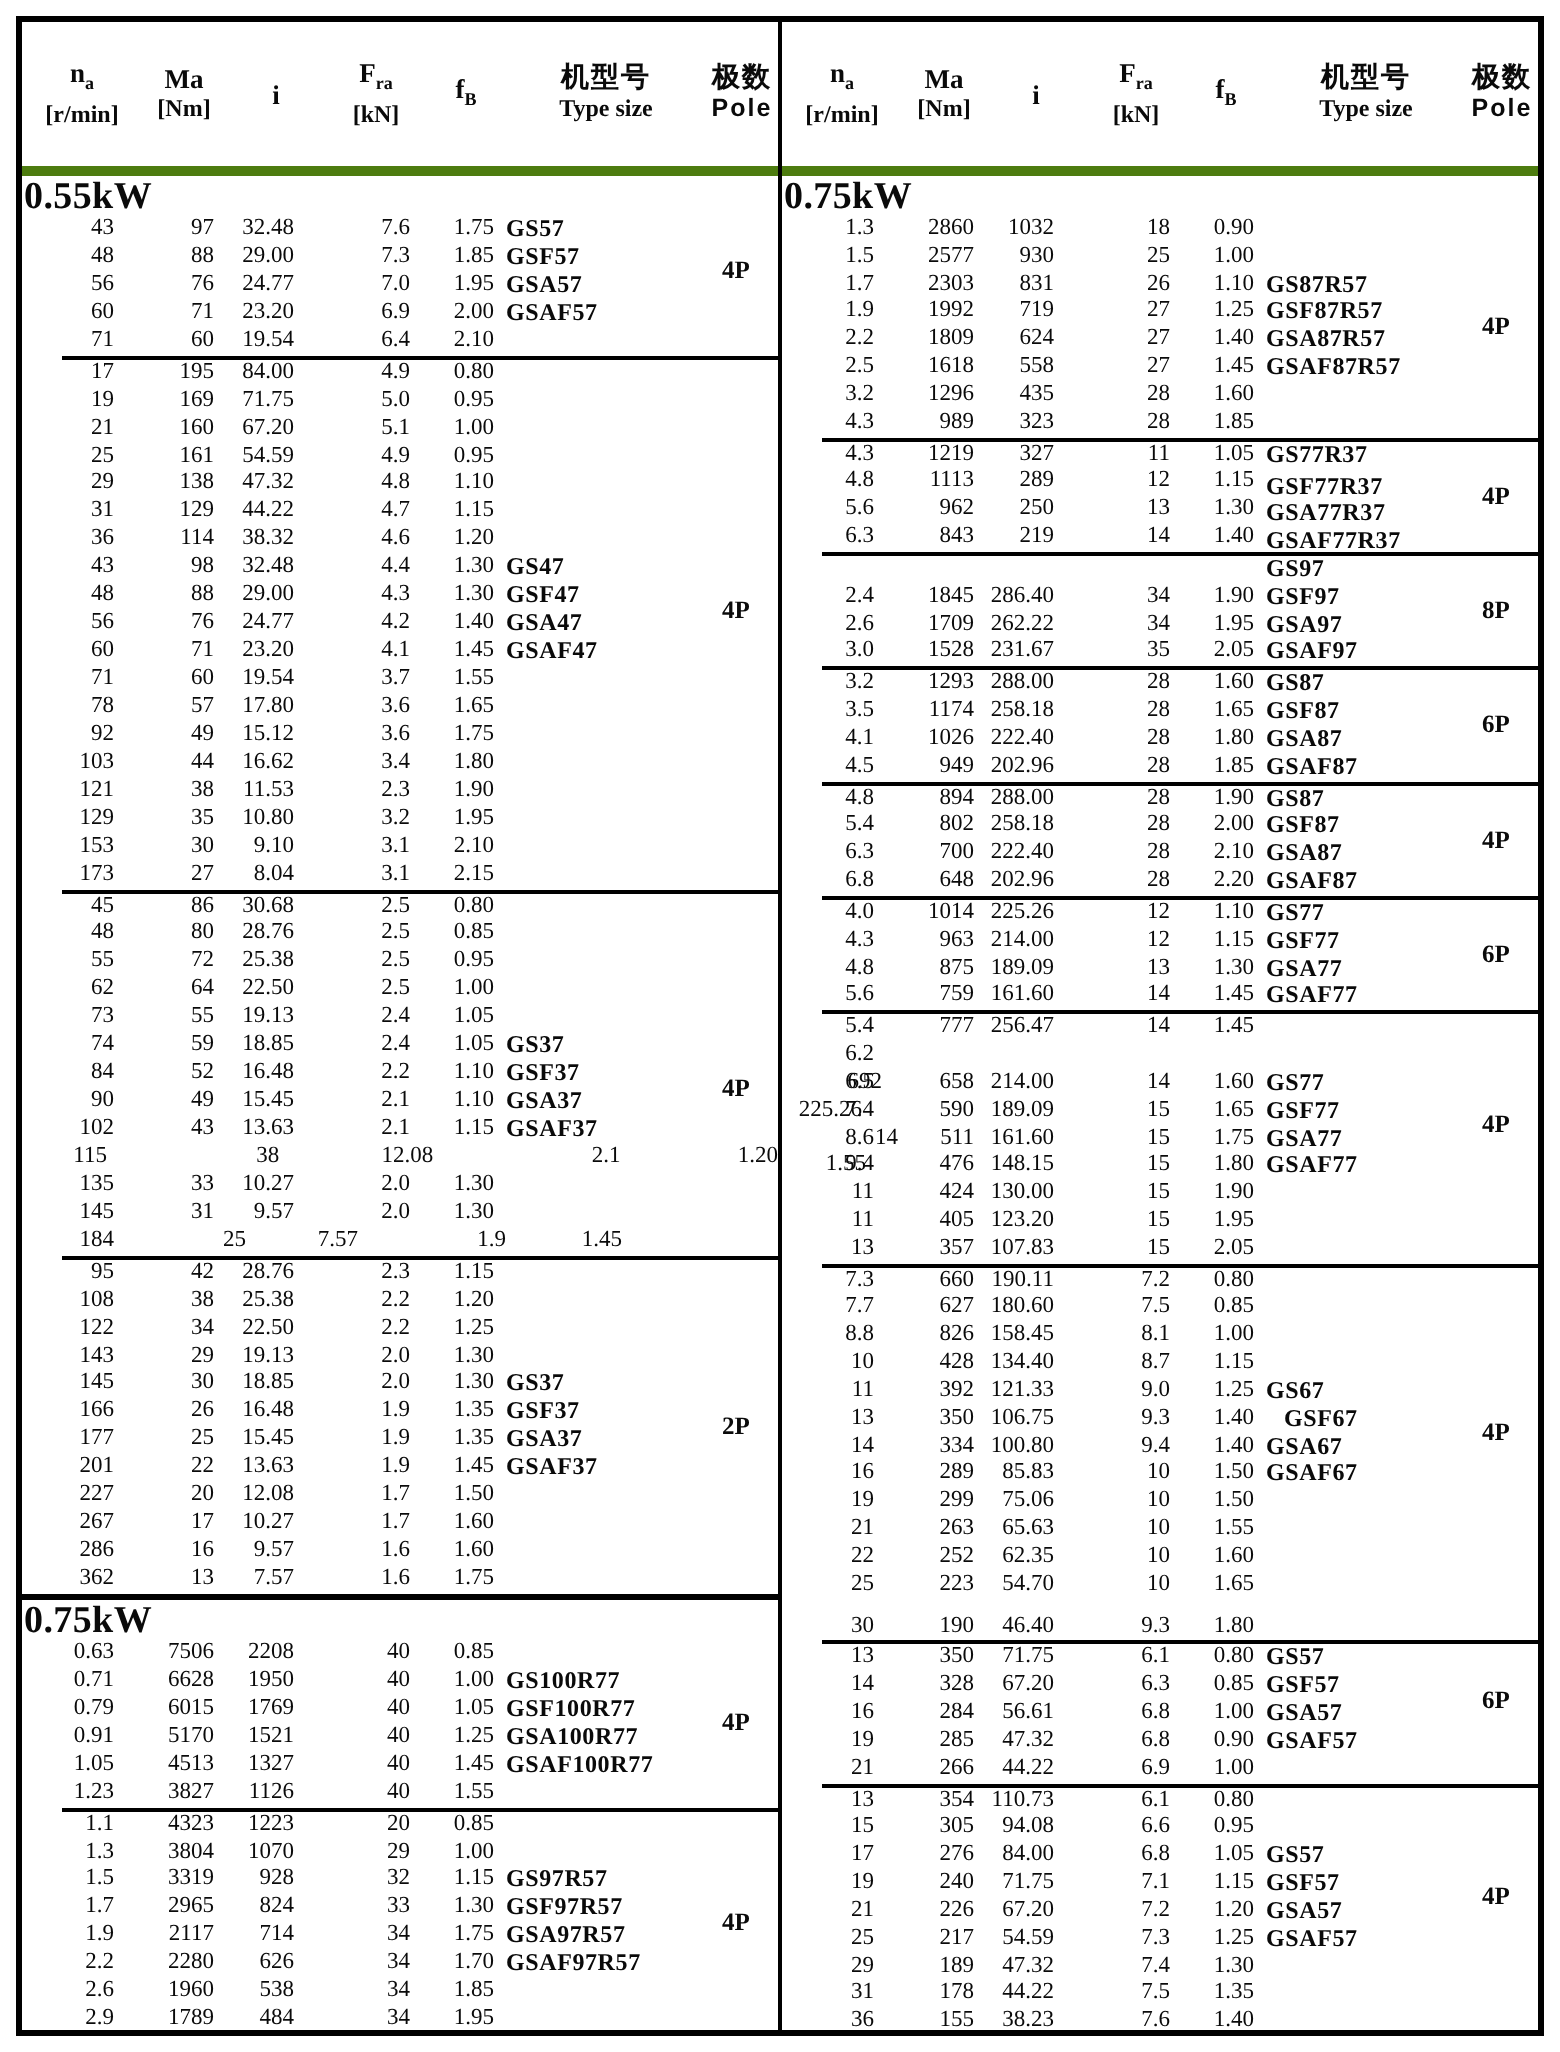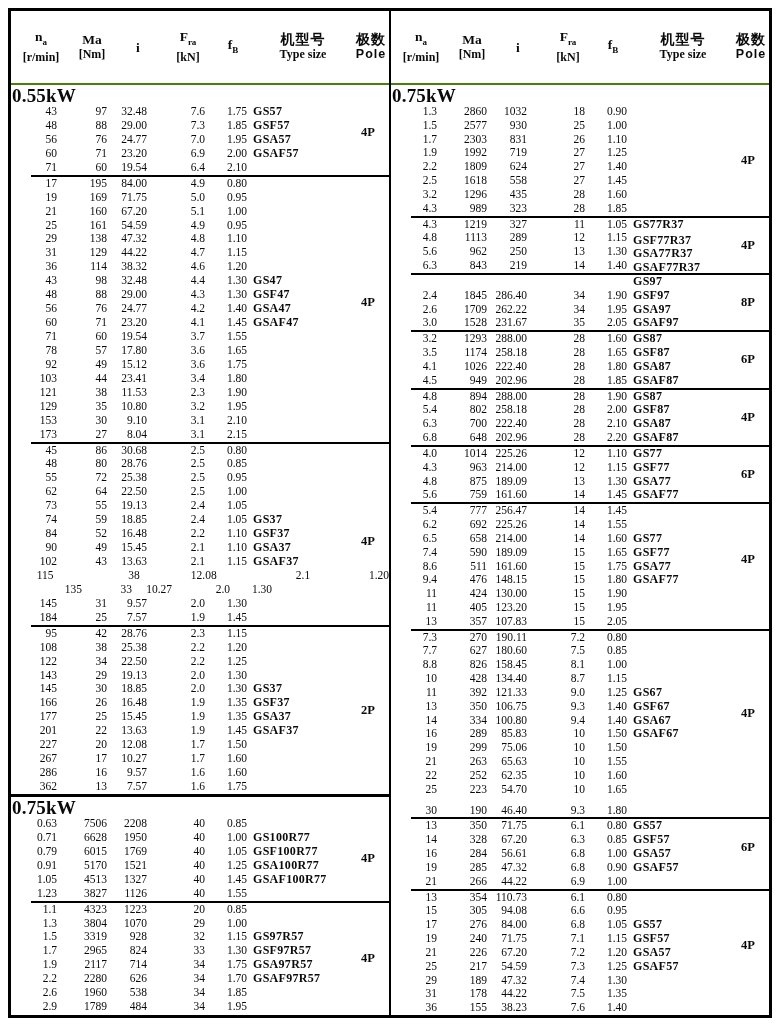--- a/index.html
+++ b/index.html
@@ -3,21 +3,21 @@
 <meta charset="utf-8">
 <style>
   html,body{margin:0;padding:0;background:#ffffff;}
   body{width:780px;height:1026px;overflow:hidden;color:#0a0a0a;
        font-family:"Liberation Serif",serif;}
   #frame{position:absolute;left:8px;top:8px;width:764px;height:1010px;
          border:3px solid #000;box-sizing:border-box;display:flex;background:#fff;}
   .half{width:378px;height:100%;overflow:hidden;display:flex;flex-direction:column;}
   .vdiv{width:2px;background:#000;height:100%;flex:0 0 2px;}
   
-  .thead{height:72px;border-bottom:2px solid #4d7c0f;display:flex;flex:0 0 72px;}
+  .thead{height:72px;border-bottom:5px solid #4d7c0f;display:flex;flex:0 0 72px;}
   .hcol{display:flex;flex-direction:column;align-items:center;justify-content:center;
         font-weight:bold;line-height:15px;}
   .h0{width:60px}.h1{width:42px}.h2{width:50px}.h3{width:50px}.h4{width:40px}.h5{width:100px}.h6{width:36px}
   .hsym{font-size:13.5px;font-weight:bold;}
   .hsym sub{font-size:9px;}
   .hcol.cjk .hsym{font-size:14px;letter-spacing:1px;}
   .hunit{font-size:12px;font-weight:bold;}
   .hunit.mono{font-family:Liberation Sans, sans-serif;font-size:12.5px;letter-spacing:1px;}
   
   .tbody{flex:1 1 auto;overflow:hidden;}
@@ -212,21 +212,21 @@
             <div class="row" style="height: 13.95px; line-height: 13.95px;">
               <div class="cell c0">92</div>
               <div class="cell c1">49</div>
               <div class="cell c2">15.12</div>
               <div class="cell c3">3.6</div>
               <div class="cell c4">1.75</div>
             </div>
             <div class="row" style="height: 13.95px; line-height: 13.95px;">
               <div class="cell c0">103</div>
               <div class="cell c1">44</div>
-              <div class="cell c2">23.41</div>
+              <div class="cell c2">16.62</div>
               <div class="cell c3">3.4</div>
               <div class="cell c4">1.80</div>
             </div>
             <div class="row" style="height: 13.95px; line-height: 13.95px;">
               <div class="cell c0">121</div>
               <div class="cell c1">38</div>
               <div class="cell c2">11.53</div>
               <div class="cell c3">2.3</div>
               <div class="cell c4">1.90</div>
             </div>
@@ -324,35 +324,35 @@
               <div class="cell c3">2.1</div>
               <div class="cell c4">1.15</div>
             </div>
             <div class="row" style="height: 13.95px; line-height: 13.95px; gap: 40px;">
               <div class="cell c0">115</div>
               <div class="cell c1">38</div>
               <div class="cell c2">12.08</div>
               <div class="cell c3">2.1</div>
               <div class="cell c4">1.20</div>
             </div>
-            <div class="row" style="height: 13.95px; line-height: 13.95px; padding-left: 25px;">
+            <div class="row" style="height: 13.95px; line-height: 13.95px;">
               <div class="cell c0">135</div>
               <div class="cell c1">33</div>
               <div class="cell c2">10.27</div>
               <div class="cell c3">2.0</div>
               <div class="cell c4">1.30</div>
             </div>
             <div class="row" style="height: 13.95px; line-height: 13.95px;">
               <div class="cell c0">145</div>
               <div class="cell c1">31</div>
               <div class="cell c2">9.57</div>
               <div class="cell c3">2.0</div>
               <div class="cell c4">1.30</div>
             </div>
-            <div class="row" style="height: 13.95px; line-height: 13.95px;">
+            <div class="row" style="height: 13.95px; line-height: 13.95px; gap: 16px;">
               <div class="cell c0">184</div>
               <div class="cell c1">25</div>
               <div class="cell c2">7.57</div>
               <div class="cell c3">1.9</div>
               <div class="cell c4">1.45</div>
             </div>
             <div class="models" style="top: 69.75px;">
               <div class="model" style="height: 13.95px; line-height: 13.95px;">GS37</div>
               <div class="model" style="height: 13.95px; line-height: 13.95px;">GSF37</div>
               <div class="model" style="height: 13.95px; line-height: 13.95px;">GSA37</div>
@@ -660,20 +660,26 @@
               <div class="cell c3">28</div>
               <div class="cell c4">1.60</div>
             </div>
             <div class="row" style="height: 13.83px; line-height: 13.83px;">
               <div class="cell c0">4.3</div>
               <div class="cell c1">989</div>
               <div class="cell c2">323</div>
               <div class="cell c3">28</div>
               <div class="cell c4">1.85</div>
             </div>
+            <div class="models" style="top: 27.66px;">
+              <div class="model" style="height: 13.83px; line-height: 13.83px;">GS87R57</div>
+              <div class="model" style="height: 13.83px; line-height: 13.83px;">GSF87R57</div>
+              <div class="model" style="height: 13.83px; line-height: 13.83px;">GSA87R57</div>
+              <div class="model" style="height: 13.83px; line-height: 13.83px;">GSAF87R57</div>
+            </div>
             <div class="pole" style="top: 27.66px; height: 55.32px;">4P</div>
           </div>
           <div class="rule"></div>
           <div class="block">
             <div class="row" style="height: 13.83px; line-height: 13.83px;">
               <div class="cell c0">4.3</div>
               <div class="cell c1">1219</div>
               <div class="cell c2">327</div>
               <div class="cell c3">11</div>
               <div class="cell c4">1.05</div>
@@ -861,21 +867,21 @@
           </div>
           <div class="rule"></div>
           <div class="block">
             <div class="row" style="height: 13.83px; line-height: 13.83px;">
               <div class="cell c0">5.4</div>
               <div class="cell c1">777</div>
               <div class="cell c2">256.47</div>
               <div class="cell c3">14</div>
               <div class="cell c4">1.45</div>
             </div>
-            <div class="row" style="height: 13.83px; line-height: 13.83px;">
+            <div class="row" style="height: 13.83px; line-height: 13.83px; flex-direction: column;">
               <div class="cell c0">6.2</div>
               <div class="cell c1">692</div>
               <div class="cell c2">225.26</div>
               <div class="cell c3">14</div>
               <div class="cell c4">1.55</div>
             </div>
             <div class="row" style="height: 13.83px; line-height: 13.83px;">
               <div class="cell c0">6.5</div>
               <div class="cell c1">658</div>
               <div class="cell c2">214.00</div>
@@ -929,21 +935,21 @@
               <div class="model" style="height: 13.83px; line-height: 13.83px;">GSF77</div>
               <div class="model" style="height: 13.83px; line-height: 13.83px;">GSA77</div>
               <div class="model" style="height: 13.83px; line-height: 13.83px;">GSAF77</div>
             </div>
             <div class="pole" style="top: 27.66px; height: 55.32px;">4P</div>
           </div>
           <div class="rule"></div>
           <div class="block">
             <div class="row" style="height: 13.83px; line-height: 13.83px;">
               <div class="cell c0">7.3</div>
-              <div class="cell c1">270</div>
+              <div class="cell c1">660</div>
               <div class="cell c2">190.11</div>
               <div class="cell c3">7.2</div>
               <div class="cell c4">0.80</div>
             </div>
             <div class="row" style="height: 13.83px; line-height: 13.83px;">
               <div class="cell c0">7.7</div>
               <div class="cell c1">627</div>
               <div class="cell c2">180.60</div>
               <div class="cell c3">7.5</div>
               <div class="cell c4">0.85</div>
@@ -1021,21 +1027,21 @@
             <div class="gaprow"></div>
             <div class="row" style="height: 13.83px; line-height: 13.83px;">
               <div class="cell c0">30</div>
               <div class="cell c1">190</div>
               <div class="cell c2">46.40</div>
               <div class="cell c3">9.3</div>
               <div class="cell c4">1.80</div>
             </div>
             <div class="models" style="top: 55.32px;">
               <div class="model" style="height: 13.83px; line-height: 13.83px;">GS67</div>
-              <div class="model" style="height: 13.83px; line-height: 13.83px;">GSF67</div>
+              <div class="model" style="height: 13.83px; line-height: 13.83px; text-align: right;">GSF67</div>
               <div class="model" style="height: 13.83px; line-height: 13.83px;">GSA67</div>
               <div class="model" style="height: 13.83px; line-height: 13.83px;">GSAF67</div>
             </div>
             <div class="pole" style="top: 55.32px; height: 55.32px;">4P</div>
           </div>
           <div class="rule"></div>
           <div class="block">
             <div class="row" style="height: 13.83px; line-height: 13.83px;">
               <div class="cell c0">13</div>
               <div class="cell c1">350</div>

